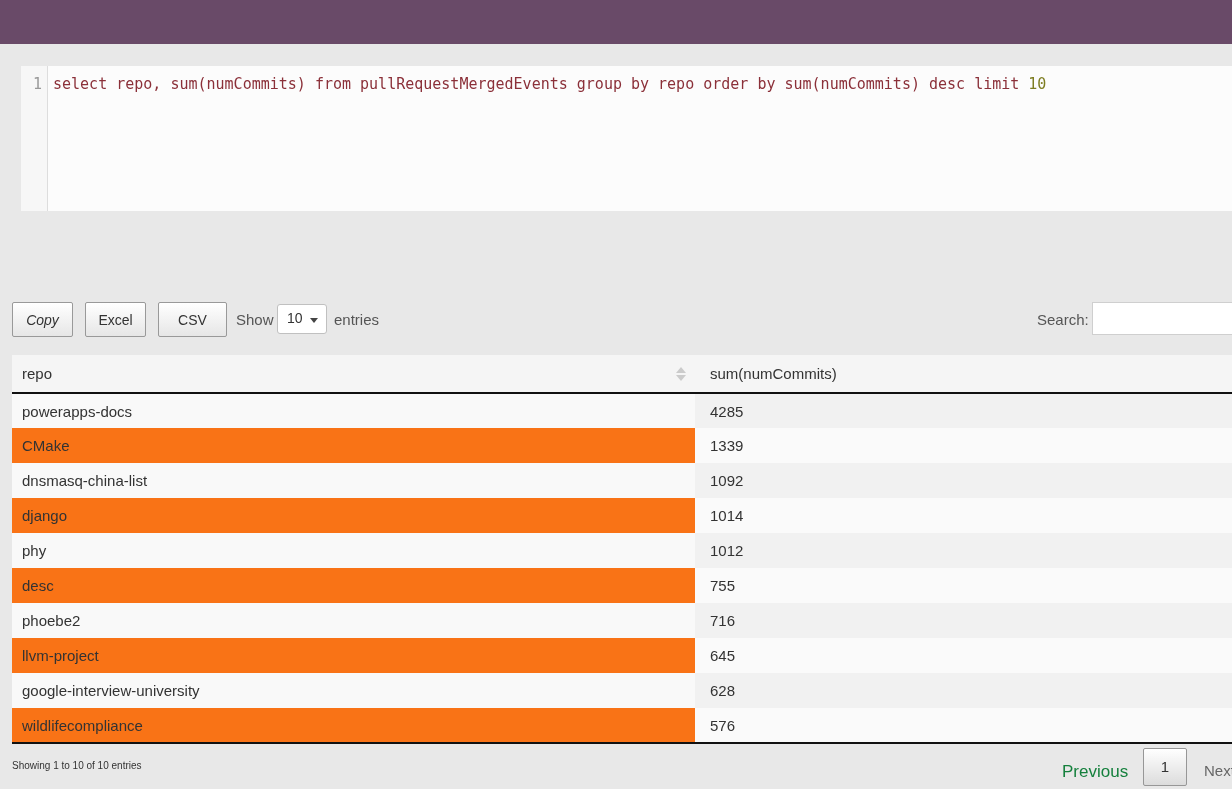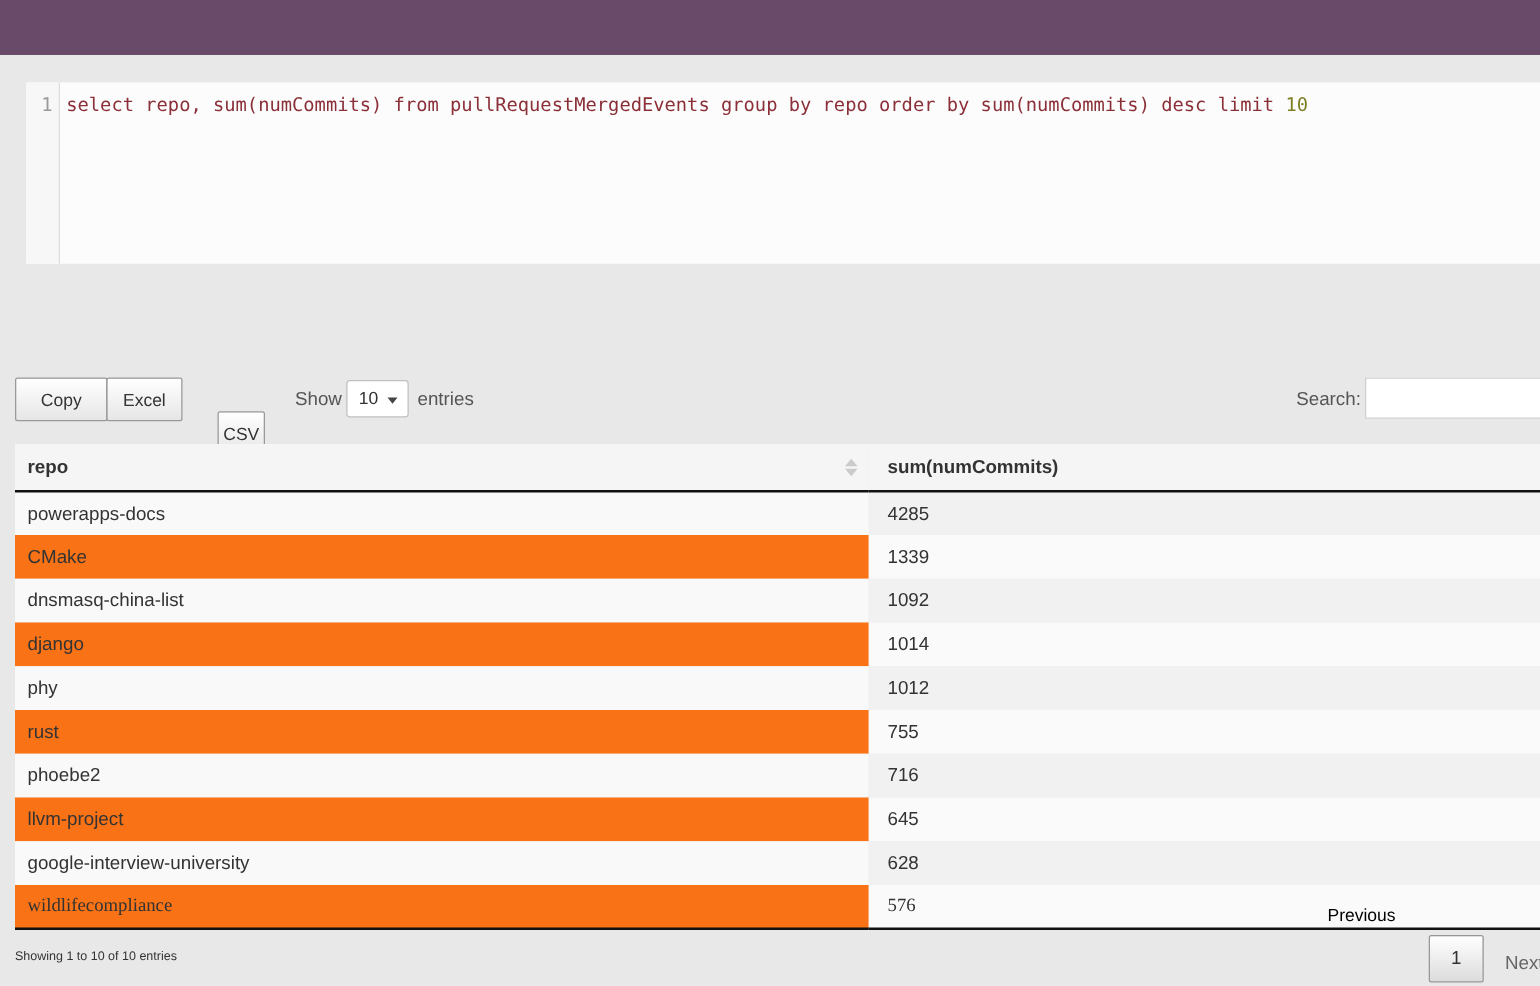--- a/index.html
+++ b/index.html
@@ -80,23 +80,23 @@
   
   .toolbar { position: absolute; left: 0; top: 302px; width: 1232px; height: 36px; }
   .dt-button {
     position: absolute; top: 0; height: 35px;
     border: 1px solid #999; border-radius: 2px;
     background: linear-gradient(to bottom, #ffffff 0%, #e6e6e6 100%);
     font-size: 14px; color: #333;
     font-family: "Liberation Sans", sans-serif;
     cursor: pointer;
   }
-  .btn-copy  { left: 12px;  width: 74px; }
+  .btn-copy  { left: 12px;  width: 61px; font-style: italic; }
   .btn-excel { left: 85px;  width: 61px; }
-  .btn-csv   { left: 174px; width: 38px; margin-top: 27px; }
+  .btn-csv   { left: 158px; width: 69px; }
 
   .show-label { position: absolute; left: 236px; top: 9px; font-size: 15px; color: #555; }
   .length-select {
     position: absolute; left: 277px; top: 2px;
     width: 50px; height: 30px;
     border: 1px solid #c0c0c0; border-radius: 3px;
     background: #fff;
     font-size: 14px; color: #333;
     padding-left: 9px; padding-top: 5px;
     cursor: pointer;
@@ -127,21 +127,21 @@
     width: 1330px;
     border-collapse: collapse;
     font-size: 15px; color: #333;
     table-layout: fixed;
   }
   .results-table col.col-repo { width: 683px; }
   .results-table thead th {
     height: 38px;
     background: #f5f5f5;
     border-bottom: 2px solid #111;
-    font-weight: bold;
+    font-weight: normal;
     text-align: left;
     position: relative;
     cursor: pointer;
   }
   .th-repo { padding-left: 10px; }
   .th-sum  { padding-left: 15px; }
   .sort-icon {
     position: absolute; right: 9px; top: 50%;
     transform: translateY(-50%);
     display: flex; flex-direction: column; align-items: center; gap: 2px;
@@ -156,27 +156,27 @@
     border-left: 5px solid transparent; border-right: 5px solid transparent;
     border-top: 6px solid #cbcbcb;
   }
   .results-table tbody td { height: 35px; }
   .results-table tbody td.td-repo { padding-left: 10px; }
   .results-table tbody td.td-sum  { padding-left: 15px; }
   .results-table tbody tr.odd  td { background: #f9f9f9; }
   .results-table tbody tr.even td { background: #f97316; }
   .results-table tbody tr.odd  td.sorted { background: #f1f1f1; }
   .results-table tbody tr.even td.sorted { background: #fafafa; }
-  .results-table tbody tr:last-child td { border-bottom: 2px solid #111; font-family: Liberation Serif, serif; }
+  .results-table tbody tr:last-child td { border-bottom: 2px solid #111; }
 
   
   .table-info { position: absolute; left: 12px; top: 760px; font-size: 10px; color: #333; }
   .paginate-prev {
-    position: absolute; left: 1062px; top: 724px;
-    font-size: 14px; color: #000000; cursor: pointer;
+    position: absolute; left: 1062px; top: 762px;
+    font-size: 17px; color: #15803d; cursor: pointer;
   }
   .paginate-current {
     position: absolute; left: 1143px; top: 748px;
     width: 44px; height: 38px;
     border: 1px solid #979797; border-radius: 2px;
     background: linear-gradient(to bottom, #ffffff 0%, #dcdcdc 100%);
     font-size: 15px; color: #333;
     text-align: center; line-height: 36px;
     cursor: pointer;
   }
@@ -253,21 +253,21 @@
         </tr>
         <tr class="even">
           <td class="td-repo">django</td>
           <td class="td-sum sorted">1014</td>
         </tr>
         <tr class="odd">
           <td class="td-repo">phy</td>
           <td class="td-sum sorted">1012</td>
         </tr>
         <tr class="even">
-          <td class="td-repo">rust</td>
+          <td class="td-repo">desc</td>
           <td class="td-sum sorted">755</td>
         </tr>
         <tr class="odd">
           <td class="td-repo">phoebe2</td>
           <td class="td-sum sorted">716</td>
         </tr>
         <tr class="even">
           <td class="td-repo">llvm-project</td>
           <td class="td-sum sorted">645</td>
         </tr>

